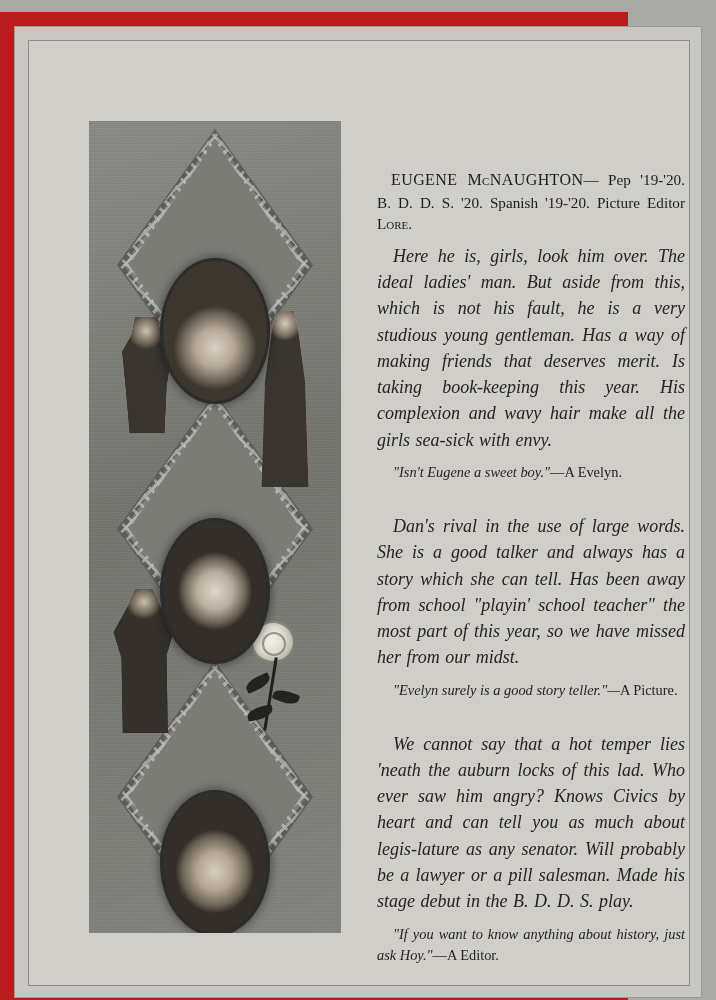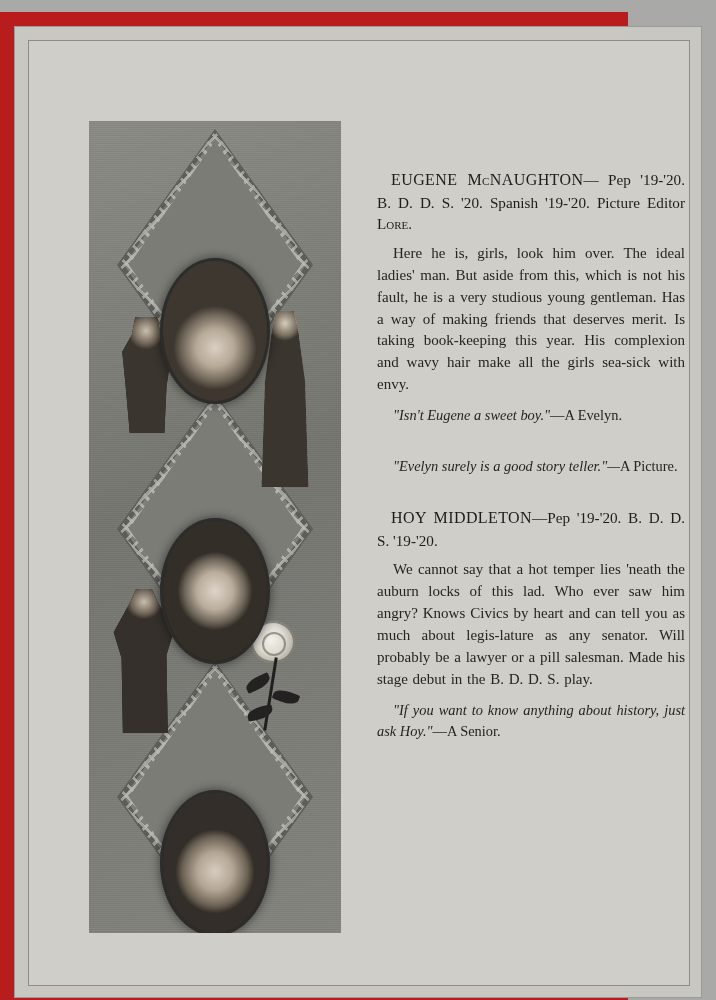--- a/index.html
+++ b/index.html
@@ -230,27 +230,28 @@
     text-indent: 14px;
   }
   .head .name {
     font-variant: small-caps;
     letter-spacing: 0.4px;
     font-size: 16px;
   }
   .head .smallcaps { font-variant: small-caps; }
 
   .body-par {
-    font-size: 15px;
+    font-size: 18px;
     line-height: 1.46;
     color: #26241f;
     text-align: justify;
     margin: 0 0 7px 0;
     text-indent: 16px;
     word-spacing: 1px;
+    font-style: italic;
   }
   .quote {
     font-size: 14.4px;
     line-height: 1.46;
     color: #26241f;
     text-align: justify;
     margin: 9px 0 0 0;
     text-indent: 16px;
   }
   .quote i { font-style: italic; }
@@ -309,26 +310,26 @@
 
       <div class="column">
 
         <div class="entry">
           <p class="head"><span class="name">EUGENE McNAUGHTON</span><span>— Pep '19-'20.  B. D. D. S. '20.  Spanish '19-'20. Picture Editor </span><span class="smallcaps">Lore</span><span>.</span></p>
           <p class="body-par">Here he is, girls, look him over.  The ideal ladies' man.  But aside from this, which is not his fault, he is a very studious young gentleman.  Has a way of making friends that deserves merit.  Is taking book-keeping this year.  His complexion and wavy hair make all the girls sea-sick with envy.</p>
           <p class="quote"><i>"Isn't Eugene a sweet boy."</i><span>—A Evelyn.</span></p>
         </div>
 
         <div class="entry">
+          <p class="body-par">Dan's rival in the use of large words. She is a good talker and always has a story which she can tell.  Has been away from school "playin' school teacher" the most part of this year, so we have missed her from our midst.</p>
           <p class="quote"><i>"Evelyn surely is a good story teller."—</i><span>A Picture.</span></p>
         </div>
 
         <div class="entry">
-          <p class="head"><span class="name">HOY MIDDLETON</span><span>—Pep '19-'20. B. D. D. S. '19-'20.</span></p>
           <p class="body-par">We cannot say that a hot temper lies 'neath the auburn locks of this lad.  Who ever saw him angry?  Knows Civics by heart and can tell you as much about legis-lature as any senator.  Will probably be a lawyer or a pill salesman.  Made his stage debut in the B. D. D. S. play.</p>
-          <p class="quote"><i>"If you want to know anything about history, just ask Hoy."</i><span>—A Senior.</span></p>
+          <p class="quote"><i>"If you want to know anything about history, just ask Hoy."</i><span>—A Editor.</span></p>
         </div>
 
       </div>
 
     </div>
   </div>
 </div>
 
 </body></html>

